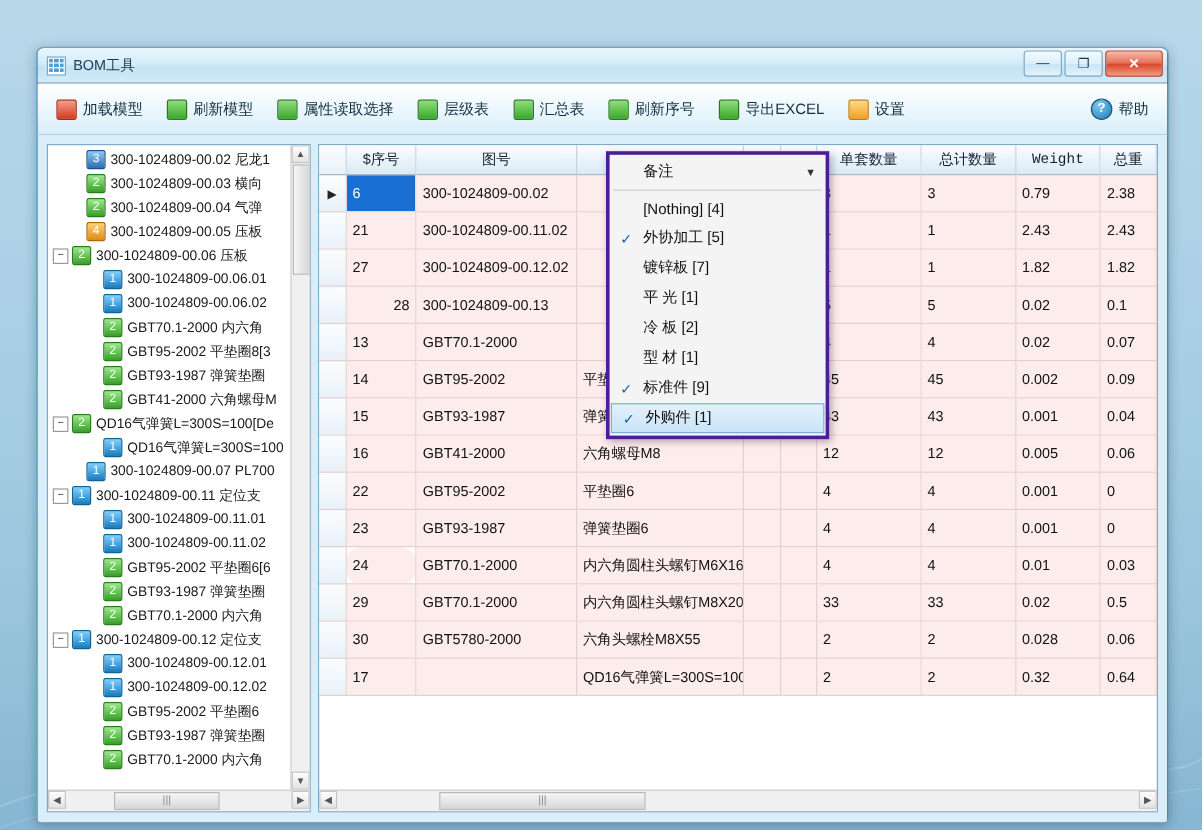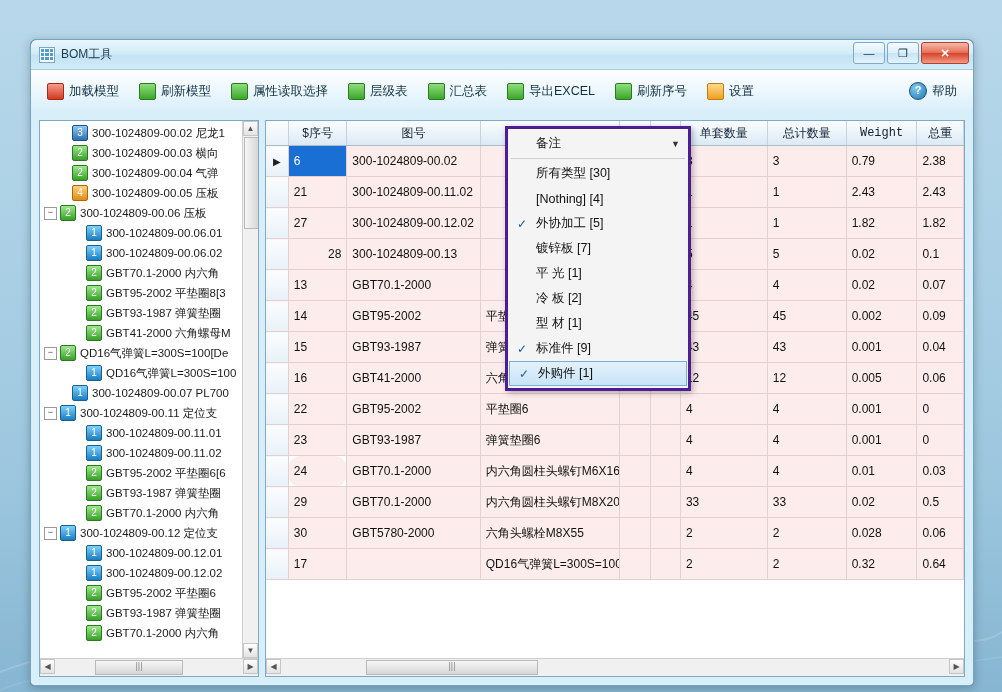--- a/index.html
+++ b/index.html
@@ -387,25 +387,25 @@
     <div class="tb-item">
       <span class="ic ic-sq ic-green"></span>
       <span>层级表</span>
     </div>
     <div class="tb-item">
       <span class="ic ic-sq ic-green"></span>
       <span>汇总表</span>
     </div>
     <div class="tb-item">
       <span class="ic ic-sq ic-green"></span>
-      <span>导出EXCEL</span>
+      <span>刷新序号</span>
     </div>
     <div class="tb-item">
       <span class="ic ic-sq ic-green"></span>
-      <span>刷新序号</span>
+      <span>导出EXCEL</span>
     </div>
     <div class="tb-item">
       <span class="ic ic-sq ic-orange"></span>
       <span>设置</span>
     </div>
     <div class="tb-help">
       <span class="ic-q">?</span>
       <span>帮助</span>
     </div>
   </div>
@@ -771,24 +771,20 @@
 
   <div class="menu" id="category-menu">
       <div class="mi">
         <span class="chk"></span>
         <span class="mlabel">备注</span>
         <span class="chev">▼</span>
       </div>
       <div class="sep"></div>
       <div class="mi">
         <span class="chk"></span>
-        <span class="mlabel">所有类型 [30]</span>
-      </div>
-      <div class="mi">
-        <span class="chk"></span>
         <span class="mlabel">[Nothing] [4]</span>
       </div>
       <div class="mi">
         <span class="chk">✓</span>
         <span class="mlabel">外协加工 [5]</span>
       </div>
       <div class="mi">
         <span class="chk"></span>
         <span class="mlabel">镀锌板 [7]</span>
       </div>

